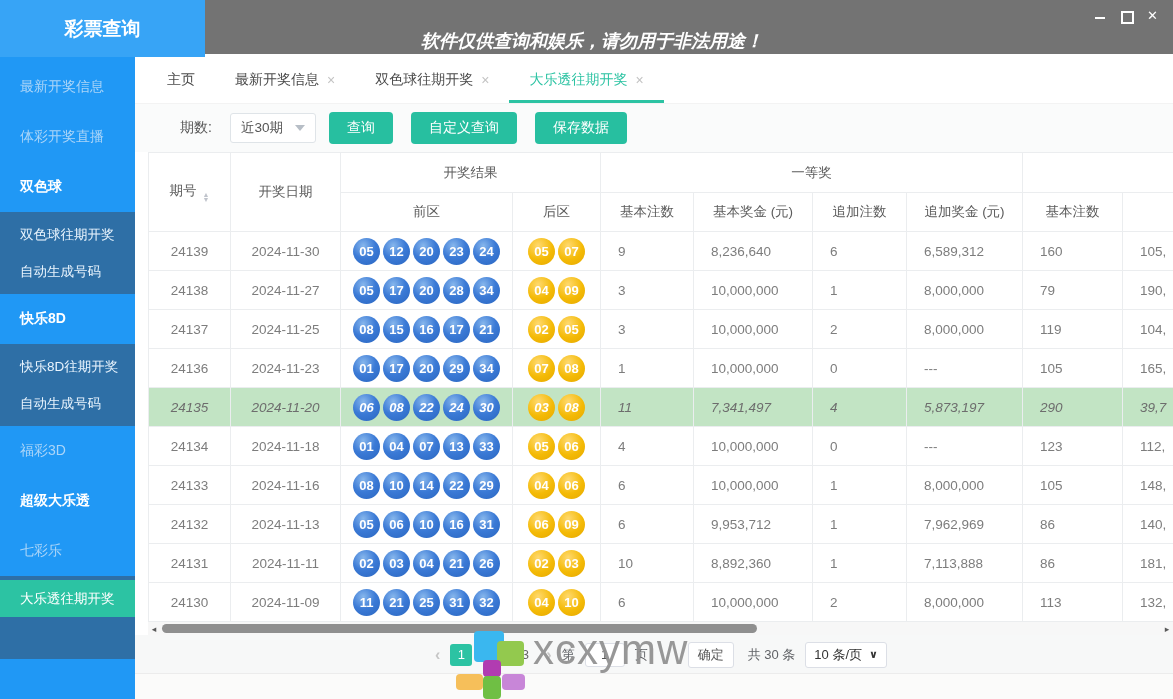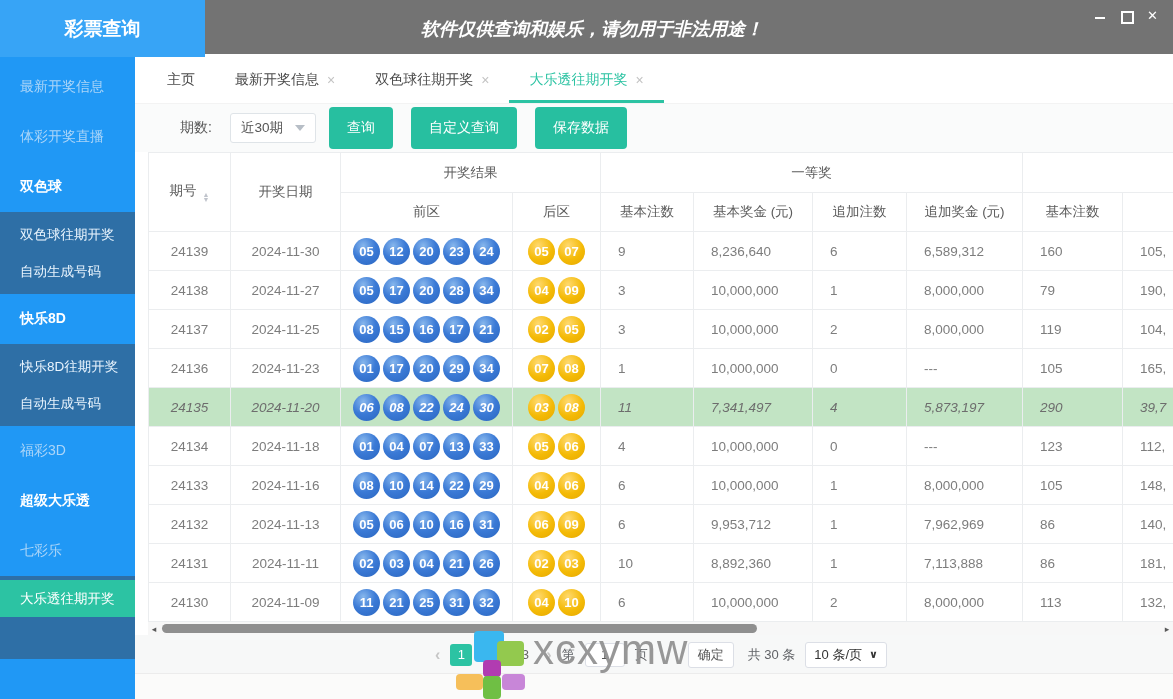--- a/index.html
+++ b/index.html
@@ -3,21 +3,21 @@
 <meta charset="utf-8">
 <style>
   * { margin:0; padding:0; box-sizing:border-box; }
   body { font-family:"Liberation Sans","DejaVu Sans",sans-serif; background:#ddd; }
   .screen { position:relative; width:1173px; height:699px; overflow:hidden; background:#fff; }
 
   
   .titlebar { position:absolute; left:0; top:0; right:0; height:54px; background:#737373; }
   .title-block { position:absolute; left:0; top:0; width:205px; height:57px; background:#37a4f6;
                  color:#fff; font-size:19px; font-weight:bold; display:flex; align-items:center; justify-content:center; }
-  .banner { position:absolute; left:205px; right:210px; top:0; height:57px; display:flex; align-items:center;
+  .banner { position:absolute; left:205px; right:210px; top:12px; height:57px; display:flex; align-items:center;
             justify-content:center; color:#fff; font-style:italic; font-weight:bold; font-size:18px; white-space:nowrap;padding-left:16px; }
   .win-controls { position:absolute; right:14px; top:6px; display:flex; gap:13px; align-items:center; height:18px; }
   .wc { width:13px; height:13px; position:relative; cursor:pointer; }
   .wc-min::after { content:""; position:absolute; left:1px; right:2px; bottom:3px; height:2px; background:#fff; }
   .wc-max::after { content:""; position:absolute; left:1px; top:2px; width:9px; height:9px; border:2px solid #fff; }
   .wc-close { color:#fff; font-size:13px; font-weight:bold; line-height:13px; text-align:center; }
 
   
   .sidebar { position:absolute; left:0; top:57px; width:135px; bottom:0; background:#2098f5; padding-top:5px; overflow:hidden; }
   .side-item { height:50px; display:flex; align-items:center; padding-left:20px; font-size:14px; color:#fff; cursor:pointer; }
@@ -35,21 +35,21 @@
   .tab { display:flex; align-items:center; gap:8px; padding:0 20px; font-size:14px; color:#4a4a4a; position:relative; cursor:pointer; white-space:nowrap; }
   .tab .close { color:#c3c3c3; font-size:14px; line-height:1; }
   .tab.active { color:#2cc3a3; }
   .tab.active::after { content:""; position:absolute; left:0; right:0; bottom:0; height:3px; background:#2cc3a3; }
 
   .filterbar { height:49px; background:#fafbfb; border-top:1px solid #f3f3f3; display:flex; align-items:center; padding-left:45px; }
   .filter-label { font-size:14px; color:#555; }
   .dropdown { width:86px; height:30px; margin-left:18px; border:1px solid #dfe4e8; border-radius:3px; background:#fff;
               display:flex; align-items:center; justify-content:space-between; padding:0 10px; font-size:13.5px; color:#555; cursor:pointer; }
   .dd-caret { width:0; height:0; border-left:5px solid transparent; border-right:5px solid transparent; border-top:6px solid #b7bec6; }
-  .btn { height:42px; margin-left:13px; border:none; border-radius:4px; background:#27bfa0; color:#fff; font-size:14px;
+  .btn { height:32px; margin-left:13px; border:none; border-radius:4px; background:#27bfa0; color:#fff; font-size:14px;
          display:inline-flex; align-items:center; justify-content:center; padding:0 18px; cursor:pointer;
          font-family:inherit; }
   .btn.wide { margin-left:18px; }
 
   
   .table-wrap { position:absolute; left:13px; top:95px; right:0; height:470px; overflow:hidden; }
   table { border-collapse:collapse; table-layout:fixed; width:1144px; }
   th, td { border:1px solid #ebedef; overflow:hidden; white-space:nowrap; }
   thead th { font-size:13.5px; color:#5b5b5b; font-weight:normal; background:#fff; text-align:center; }
   thead tr.grow th { height:40px; }

